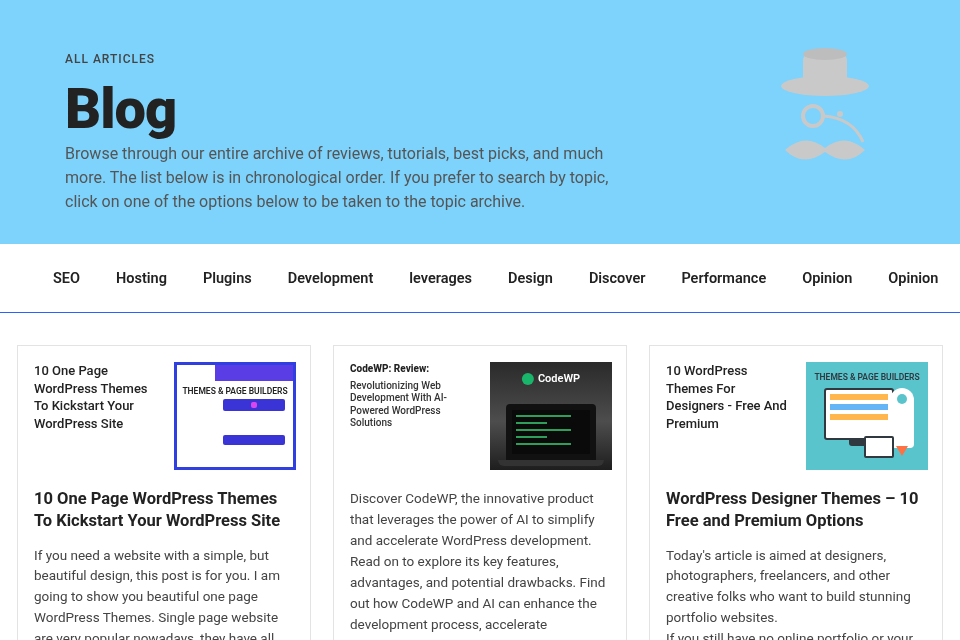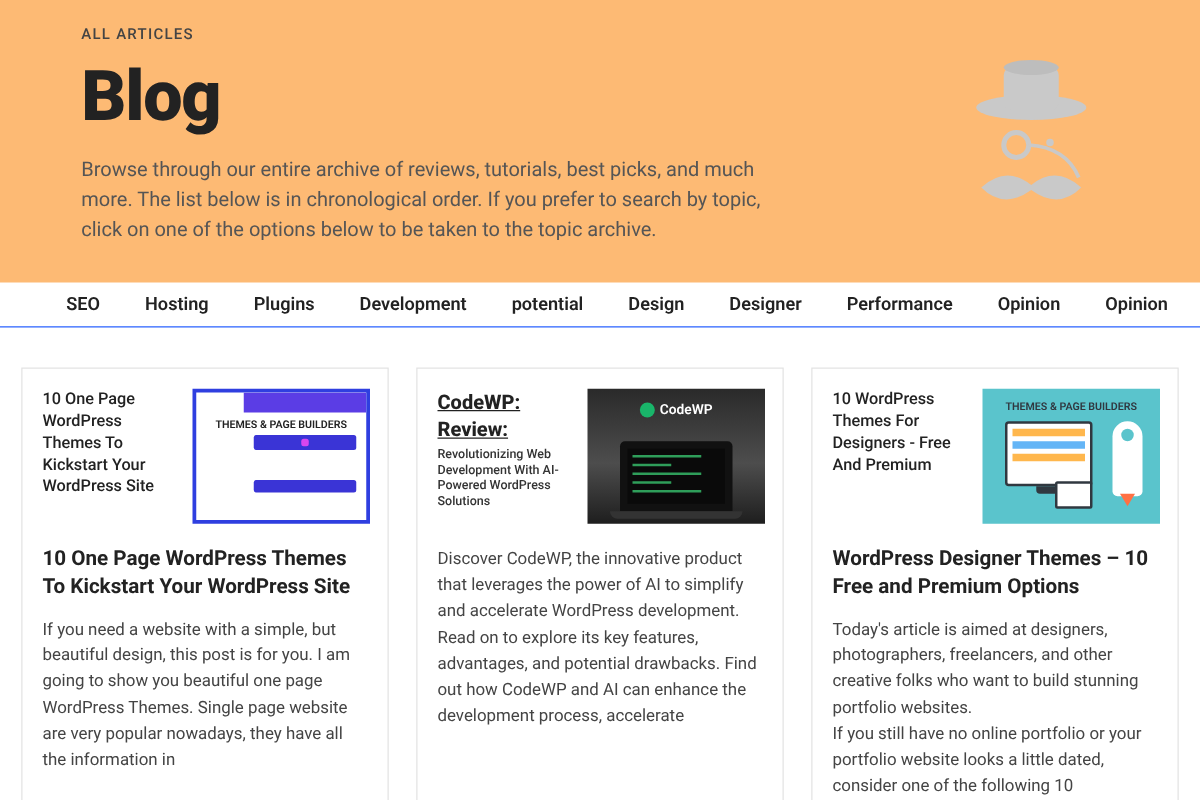--- a/index.html
+++ b/index.html
@@ -1,28 +1,28 @@
 <!DOCTYPE html>
 <html><head>
 <meta charset="utf-8">
 <style>
   * { box-sizing: border-box; margin: 0; padding: 0; }
   body { font-family: -apple-system, BlinkMacSystemFont, "Segoe UI", Roboto, Arial, sans-serif; background: #fff; color: #222; width: 960px; height: 640px; overflow: hidden; }
-  .hero { background: #fdba74; padding: 20px 65px 30px 65px; position: relative; }
+  .hero { background: #7dd3fc; padding: 52px 65px 30px 65px; position: relative; }
   .hero-kicker { font-size: 12px; letter-spacing: 1px; color: #444; font-weight: 500; margin-bottom: 10px; }
-  .hero-title { font-size: 56px; font-weight: 900; margin-bottom: 14px; letter-spacing: -1px; }
+  .hero-title { font-size: 56px; font-weight: 900; letter-spacing: -1px; }
   .hero-desc { font-size: 16px; line-height: 1.5; color: #555; max-width: 560px; }
   .hero-icon { position: absolute; right: 65px; top: 40px; width: 140px; height: 140px; }
-  .nav { display: flex; align-items: center; padding: 0 35px; border-bottom: 1px solid #2962ff; height: 36px; }
+  .nav { display: flex; align-items: center; padding: 0 35px; border-bottom: 1px solid #2962ff; height: 69px; }
   .nav-item { padding: 0 18px; font-size: 14.5px; font-weight: 600; color: #222; cursor: pointer; white-space: nowrap; }
   .cards { display: flex; gap: 22px; padding: 32px 17px 0 17px; }
   .card { flex: 1; border: 1px solid #e3e3e3; background: #fff; display: flex; flex-direction: column; min-width: 0; }
   .card-top { display: flex; padding: 16px 14px 18px 16px; gap: 10px; }
   .card-top-text { font-size: 13px; line-height: 1.35; font-weight: 500; color: #222; flex: 1; }
-  .thumb { width: 142px; height: 108px; flex-shrink: 0; background: #eee; position: relative; overflow: hidden; padding-left: 38px; }
+  .thumb { width: 122px; height: 108px; flex-shrink: 0; background: #eee; position: relative; overflow: hidden; padding-left: 38px; }
   .card-body { padding: 0 16px 16px 16px; }
   .card-title { font-size: 16.5px; font-weight: 700; line-height: 1.35; margin-bottom: 12px; }
   .card-excerpt { font-size: 13.5px; line-height: 1.55; color: #444; margin-bottom: 14px; }
   
   .t1 { background: #fff; border: 3px solid #2f3fe0; }
   .t1-top { height: 16px; background: #5b3de5; }
   .t1-mid { height: 12px; background: #3a34d6; margin: 18px 8px 0 8px; border-radius: 2px; position: relative; }
   .t1-mid::after { content:""; position:absolute; left:50%; top:3px; width:6px; height:6px; background:#d946ef; border-radius:2px; transform:translateX(-50%);}
   .t1-tag { position: absolute; top: 18px; left: 50%; transform: translateX(-50%); background: rgba(255,255,255,0.92); font-size: 8.5px; font-weight: 600; padding: 3px 6px; white-space: nowrap; }
   
@@ -40,21 +40,21 @@
   .t3-tag { position:absolute; top:10px; left:50%; transform:translateX(-50%); font-size:8.5px; font-weight:600; color:#303840; white-space:nowrap;}
   .t3-screen { position:absolute; top:26px; left:18px; width:70px; height:52px; background:#fff; border-radius:3px; border:2px solid #303840;}
   .t3-screen::after{content:"";position:absolute;bottom:-8px;left:50%;transform:translateX(-50%);width:20px;height:6px;background:#303840;border-radius:0 0 3px 3px;}
   .t3-row{height:6px;background:#ffb74d;margin:4px 4px 0 4px;}
   .t3-row.b{background:#64b5f6;}
   .t3-rocket{position:absolute;right:14px;top:26px;width:24px;height:60px;background:#fff;border-radius:12px 12px 4px 4px;}
   .t3-rocket::before{content:"";position:absolute;top:6px;left:50%;transform:translateX(-50%);width:10px;height:10px;background:#5ac4cc;border-radius:50%;}
   .t3-rocket::after{content:"";position:absolute;bottom:-8px;left:50%;transform:translateX(-50%);width:0;height:0;border-left:6px solid transparent;border-right:6px solid transparent;border-top:10px solid #ff7043;}
   .t3-tablet{position:absolute;bottom:12px;left:58px;width:30px;height:22px;background:#fff;border:2px solid #303840;border-radius:2px;}
   
-  .c2-headline{font-size:16px;font-weight:800;margin-bottom:4px;text-decoration:underline;}
+  .c2-headline{font-size:10px;font-weight:800;margin-bottom:4px;}
   .c2-sub{font-size:10px;line-height:1.25;color:#333;}
 </style>
 </head>
 <body>
 
 <div class="hero">
   <div class="hero-kicker">ALL ARTICLES</div>
   <h1 class="hero-title">Blog</h1>
   <p class="hero-desc">Browse through our entire archive of reviews, tutorials, best picks, and much more. The list below is in chronological order. If you prefer to search by topic, click on one of the options below to be taken to the topic archive.</p>
   <div class="hero-icon">
@@ -68,23 +68,23 @@
       <path d="M30 110 Q50 92 70 108 Q90 92 110 110 Q92 128 70 112 Q48 128 30 110 Z" fill="#c9c9c9"></path>
     </svg>
   </div>
 </div>
 
 <nav class="nav">
   <a class="nav-item">SEO</a>
   <a class="nav-item">Hosting</a>
   <a class="nav-item">Plugins</a>
   <a class="nav-item">Development</a>
-  <a class="nav-item">potential</a>
+  <a class="nav-item">leverages</a>
   <a class="nav-item">Design</a>
-  <a class="nav-item">Designer</a>
+  <a class="nav-item">Discover</a>
   <a class="nav-item">Performance</a>
   <a class="nav-item">Opinion</a>
   <a class="nav-item">Opinion</a>
 
 </nav>
 
 <div class="cards">
 
   <article class="card">
     <div class="card-top">

